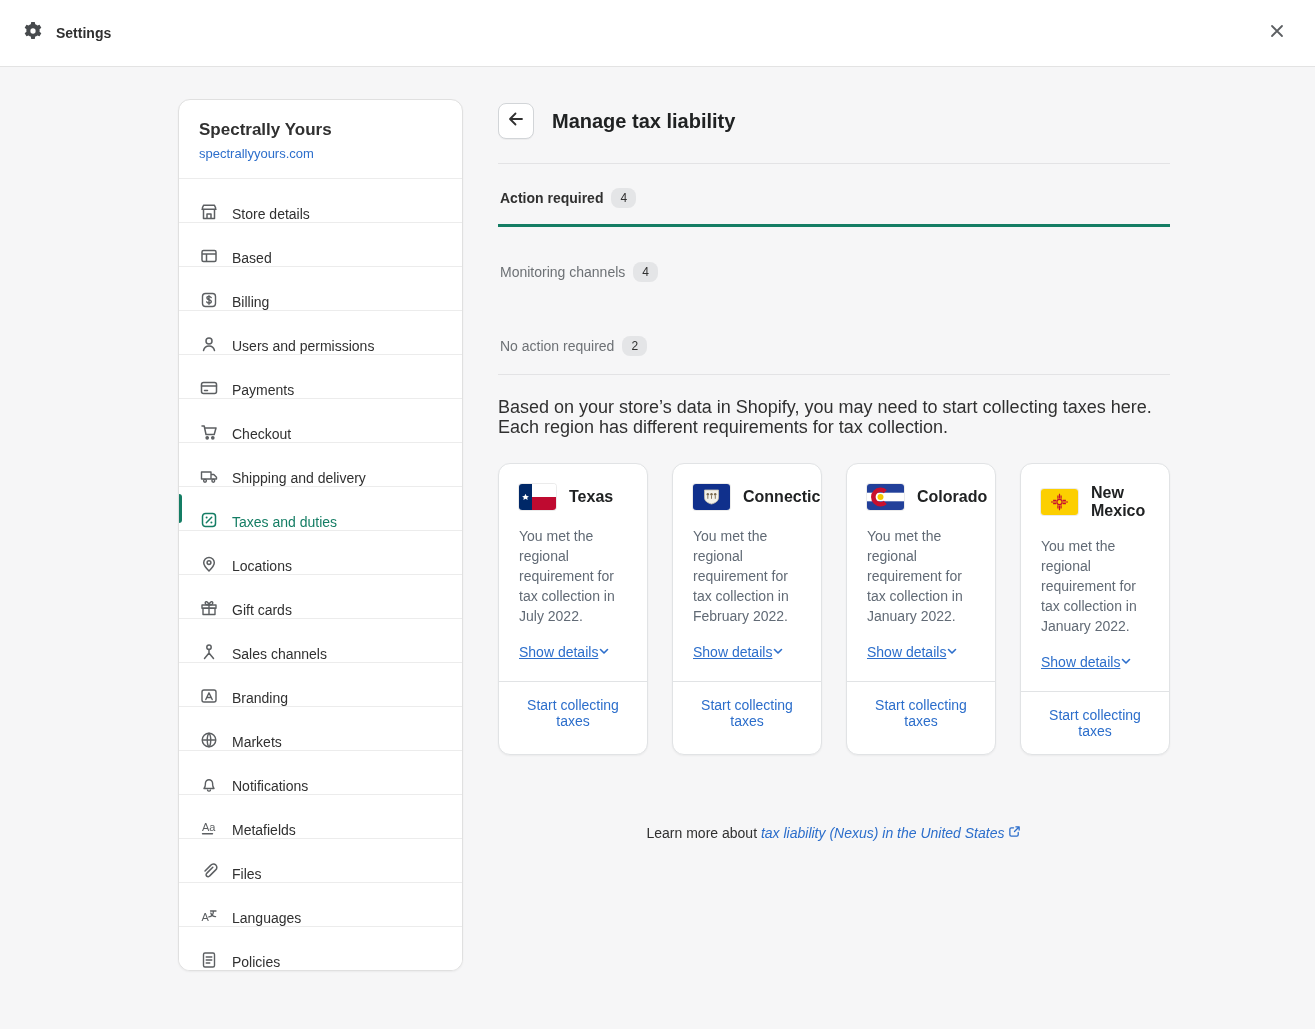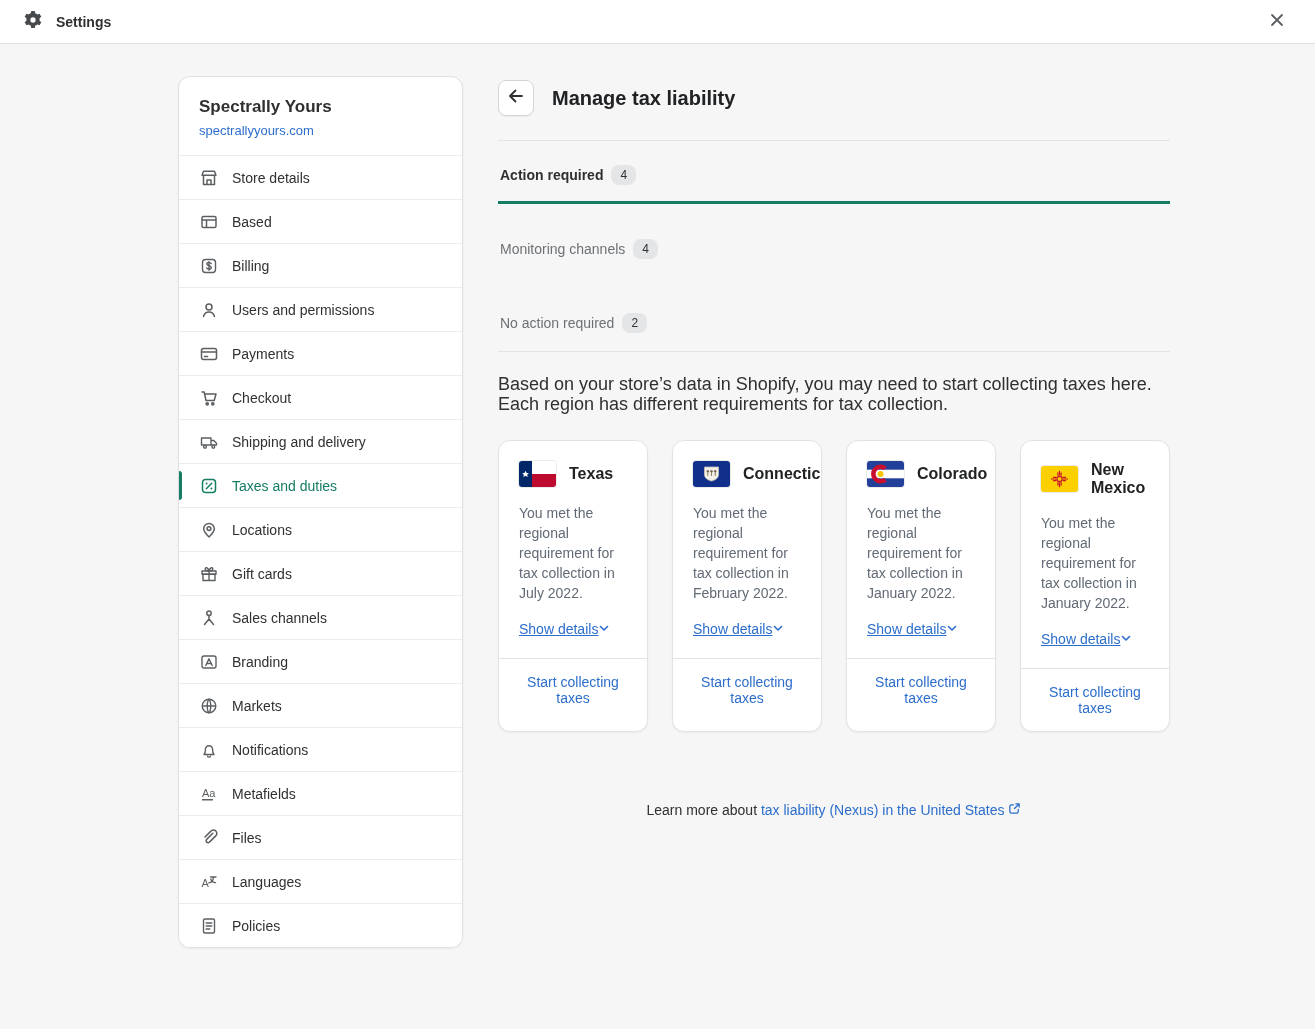--- a/index.html
+++ b/index.html
@@ -1,32 +1,32 @@
 <!DOCTYPE html>
 <html><head>
 <meta charset="utf-8">
 <style>
   * { margin:0; padding:0; box-sizing:border-box; }
   html,body { width:1315px; min-height:1029px; background:#f6f6f7; font-family:"Liberation Sans", sans-serif; color:#303030; }
 
   
-  .topbar { height:44px; background:#fff; border-bottom:1px solid #e3e3e3; display:flex; align-items:center; justify-content:space-between; padding:0 22px; }
+  .topbar { height:67px; background:#fff; border-bottom:1px solid #e3e3e3; display:flex; align-items:center; justify-content:space-between; padding:0 22px; }
   .topbar-left { display:flex; align-items:center; gap:12px; }
   .topbar-title { font-size:14px; font-weight:700; color:#303030; }
   .close-btn { width:32px; height:32px; display:flex; align-items:center; justify-content:center; border-radius:6px; cursor:pointer; }
 
   
   .page { display:flex; align-items:flex-start; gap:35px; padding:32px 145px 60px 130px;margin-left:48px; }
 
   
   .sidebar { width:285px; background:#fff; border:1px solid #e0e0e0; border-radius:12px; overflow:hidden; box-shadow:0 1px 2px rgba(0,0,0,.05); }
   .store-head { padding:20px 20px 16px; }
   .store-name { font-size:17px; font-weight:700; color:#303030; }
   .store-domain { display:inline-block; margin-top:6px; font-size:13px; color:#2c6ecb; text-decoration:none; cursor:pointer; }
-  .nav-item { position:relative; display:flex; align-items:center; gap:13px; height:44px; padding:0 20px; border-top:1px solid #ececec; font-size:14px; color:#303030; cursor:pointer; background:#fff; }
+  .nav-item { position:relative; display:flex; align-items:flex-end; gap:13px; height:44px; padding:0 20px; border-top:1px solid #ececec; font-size:14px; color:#303030; cursor:pointer; background:#fff; }
   .nav-item .nicon { width:20px; height:20px; display:flex; align-items:center; justify-content:center; color:#5c5f62; flex:0 0 20px; }
   .nav-item.active { color:#147d64; }
   .nav-item.active .nicon { color:#147d64; }
   .nav-item.active::before { content:""; position:absolute; left:0; top:7px; bottom:7px; width:3px; background:#147d64; border-radius:0 3px 3px 0; }
 
   
   .main { flex:1; min-width:0; }
   .main-header { display:flex; align-items:center; gap:18px; padding:4px 0 24px; border-bottom:1px solid #e3e3e5; }
   .back-btn { width:36px; height:36px; background:#fff; border:1px solid #d2d5d8; border-radius:8px; display:flex; align-items:center; justify-content:center; cursor:pointer; box-shadow:0 1px 0 rgba(0,0,0,.04); }
   .page-title { font-size:20px; font-weight:700; color:#202223; }
@@ -43,21 +43,21 @@
   .card-body { padding:20px; }
   .card-head { display:flex; align-items:center; gap:13px; }
   .flag { width:37px; height:26px; border-radius:3px; overflow:hidden; box-shadow:0 0 0 1px rgba(0,0,0,.08); display:block; flex:0 0 37px; }
   .flag svg { display:block; }
   .state { font-size:16px; font-weight:700; color:#202223; }
   .card-text { margin-top:16px; font-size:14px; line-height:20px; color:#616a75; max-width:280px; }
   .show-details { display:inline-flex; align-items:center; margin-top:18px; font-size:14px; color:#2c6ecb; text-decoration:underline; cursor:pointer; }
   .card-footer { border-top:1px solid #e1e3e5; padding:15px 20px; text-align:center; font-size:14px; color:#2c6ecb; cursor:pointer; font-weight:400; }
 
   .learn-more { margin-top:70px; text-align:center; font-size:14px; color:#303030; }
-  .learn-more a { color:#2c6ecb; text-decoration:none; cursor:pointer; display:inline-flex; gap:4px; }
+  .learn-more a { color:#2c6ecb; text-decoration:none; cursor:pointer; display:inline-flex; gap:4px;font-style:italic; }
 
   svg.icn { width:20px; height:20px; }
 </style>
 </head>
 <body>
 
 <div class="topbar">
   <div class="topbar-left">
     <span>
       <svg width="22" height="22" viewBox="0 0 20 20" fill="#474a4d">

